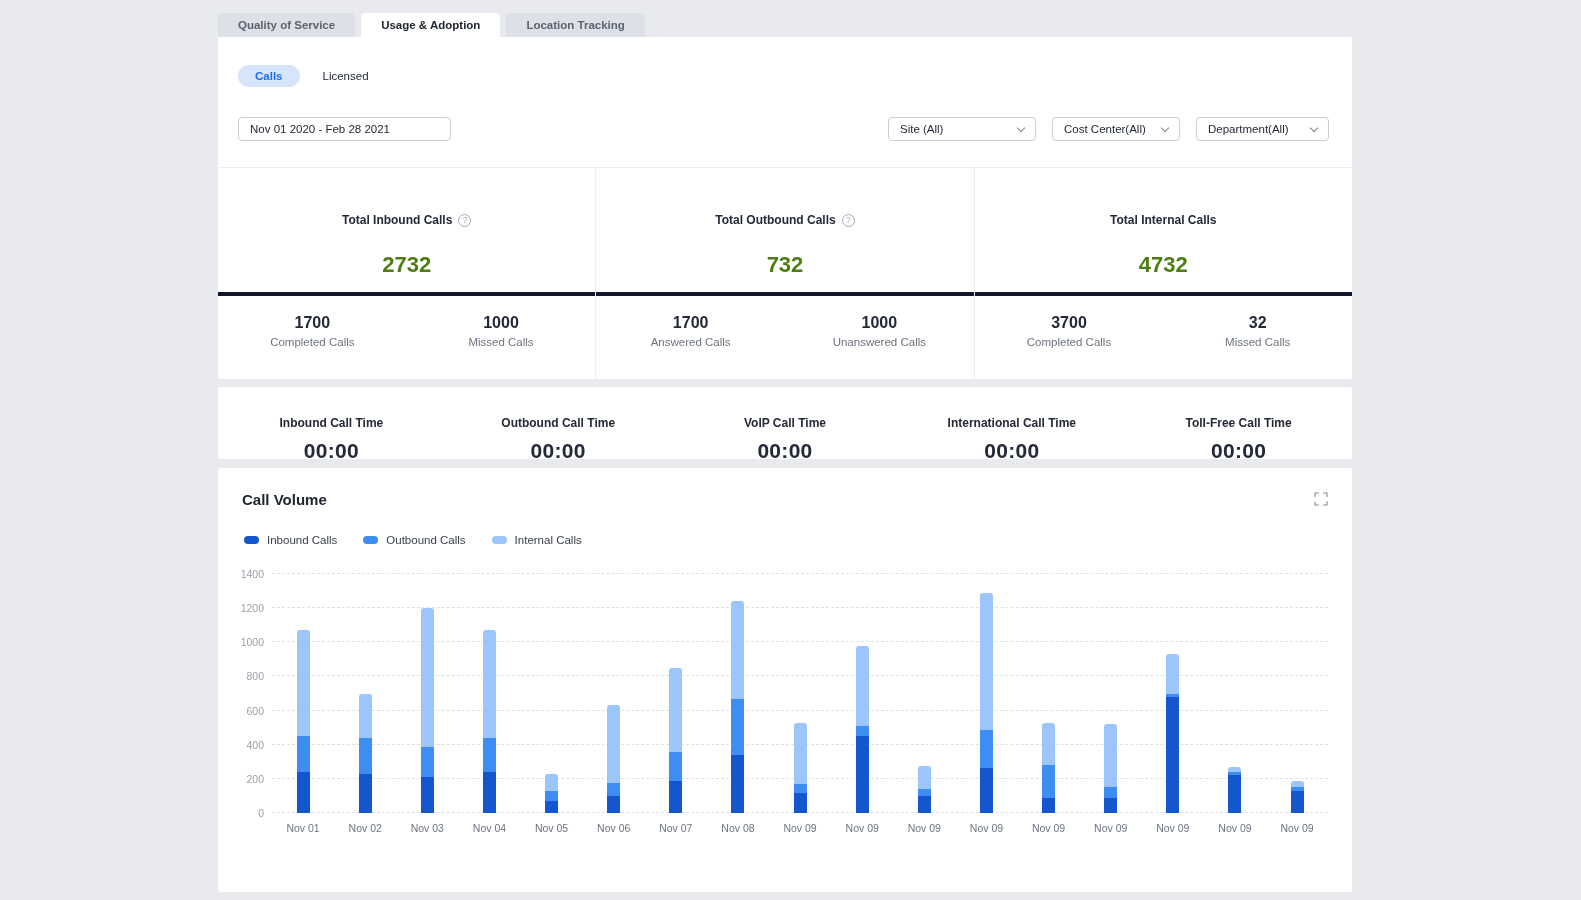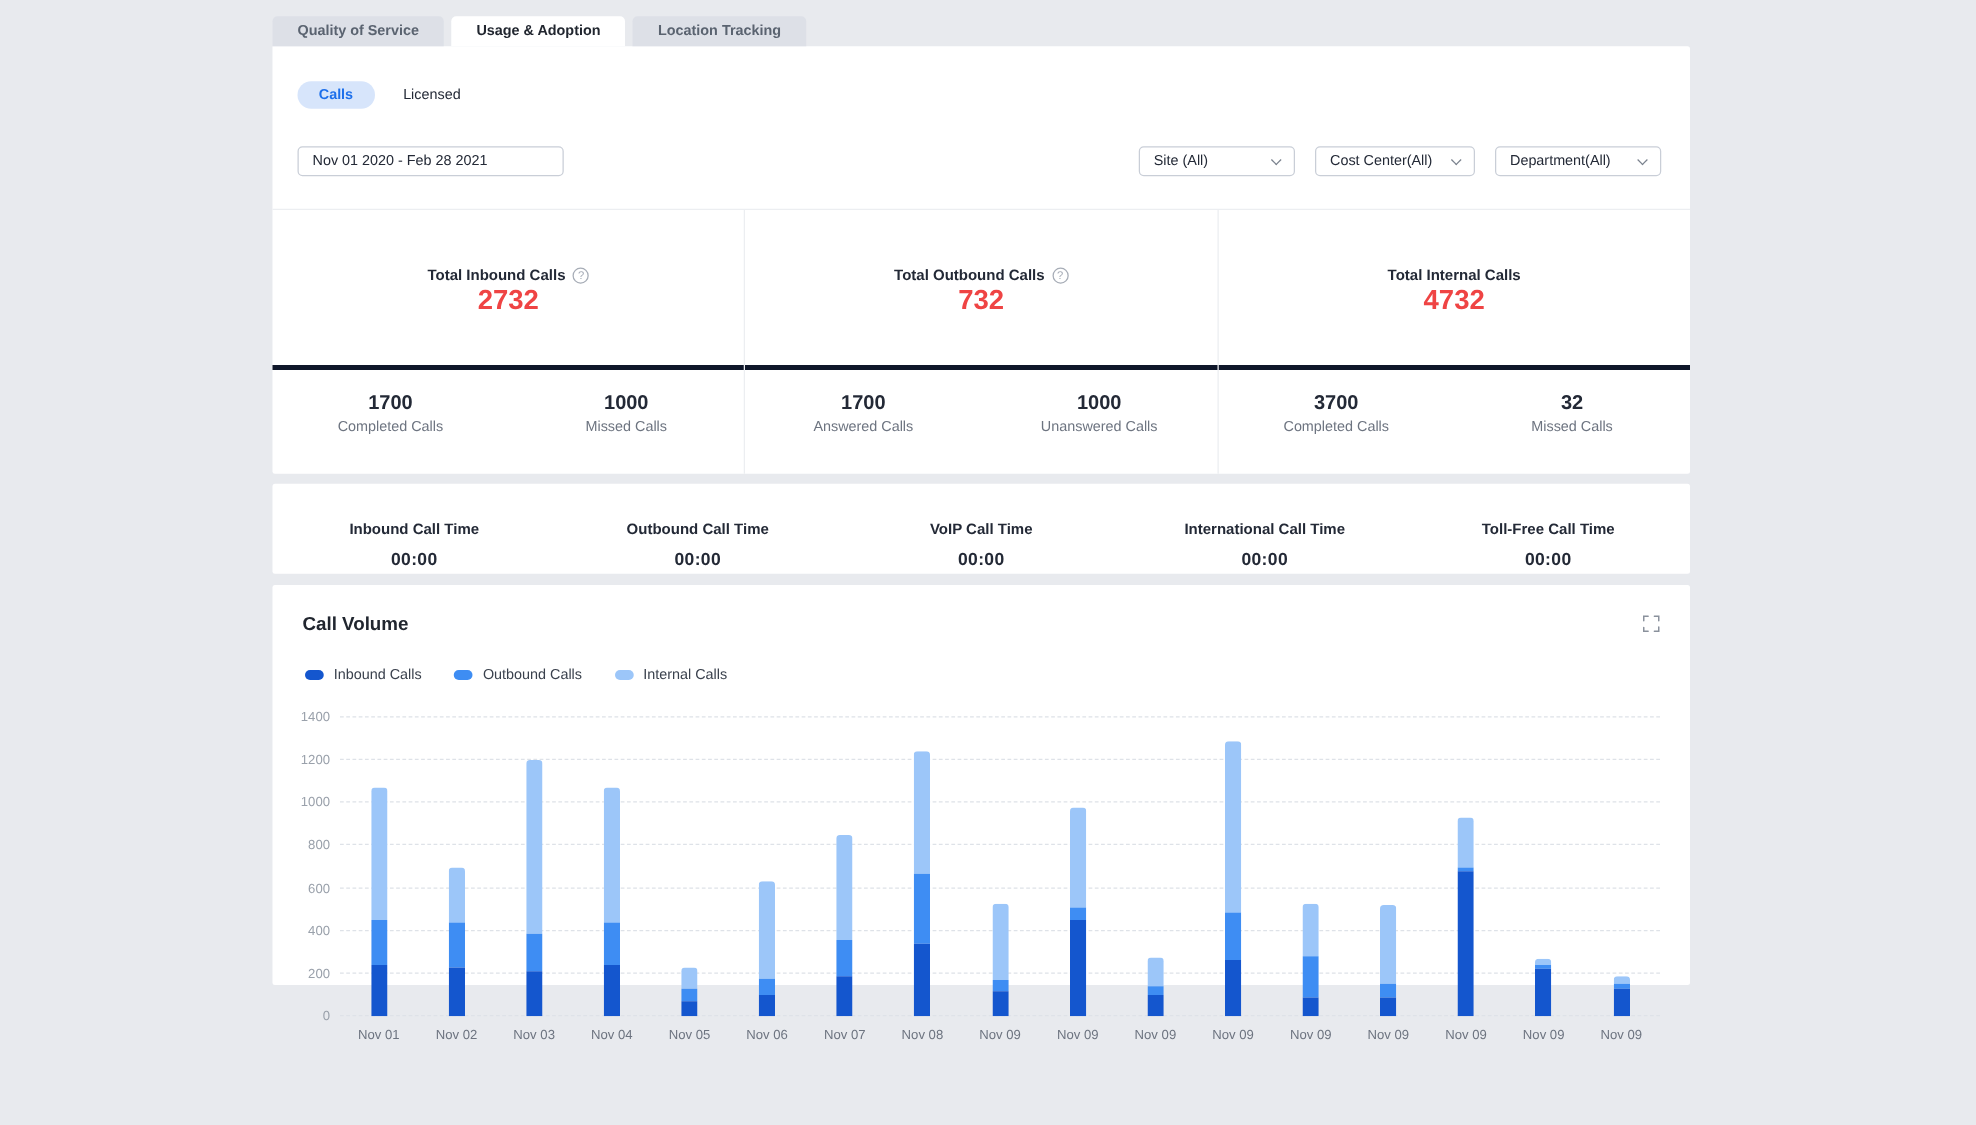--- a/index.html
+++ b/index.html
@@ -36,51 +36,51 @@
     width: 213px; height: 24px; border: 1px solid #C9CED7; border-radius: 4px;
     font-size: 11.5px; color: #232936; padding: 0 0 0 11px; background: #fff;
     font-family: "Liberation Sans", sans-serif; outline: none;
   }
   .selects { display: flex; gap: 16px; }
   .select {
     height: 24px; border: 1px solid #C9CED7; border-radius: 4px;
     display: flex; align-items: center; justify-content: space-between;
     padding: 0 11px; font-size: 11.5px; color: #232936; cursor: pointer; background: #fff;
   }
-  .select.site { width: 125px; }
+  .select.site { width: 148px; }
   .select.cost { width: 128px; }
   .select.dept { width: 133px; }
   .chevron { width: 6px; height: 6px; border-right: 1.5px solid #7A828E; border-bottom: 1.5px solid #7A828E; transform: rotate(45deg); margin-top: -3px; }
 
   
   .stats { display: flex; border-top: 1px solid #ECEEF1; margin-top: 26px; }
   .stat-col { flex: 1; border-right: 1px solid #ECEEF1; }
   .stat-col:last-child { border-right: none; }
   .stat-top { height: 128px; padding-top: 45px; text-align: center; border-bottom: 4px solid #0f172a; }
   .stat-title-row { display: flex; justify-content: center; align-items: center; gap: 6px; }
   .stat-title { font-size: 12px; font-weight: 700; color: #232936; }
   .info-icon {
     width: 13px; height: 13px; border: 1px solid #A6ACB6; border-radius: 50%;
     color: #A6ACB6; font-size: 9px; line-height: 11px;
     display: inline-flex; align-items: center; justify-content: center; cursor: pointer;
   }
-  .stat-value { margin-top: 0; font-size: 22px; font-weight: 700; color: #ef4444; }
+  .stat-value { margin-top: 25px; font-size: 22px; font-weight: 700; color: #4d7c0f; }
   .stat-sub { display: flex; height: 83px; }
   .sub-block { flex: 1; text-align: center; padding-top: 18px; }
   .sub-value { font-size: 16px; font-weight: 700; color: #232936; }
   .sub-label { margin-top: 4px; font-size: 11.5px; color: #6D7480; }
 
   
   .time-panel { margin-top: 8px; display: flex; height: 72px; }
   .time-col { flex: 1; text-align: center; padding-top: 29px; }
   .time-title { font-size: 12px; font-weight: 700; color: #232936; }
-  .time-value { margin-top: 9px; font-size: 14px; font-weight: 700; color: #232936; letter-spacing: 0.3px; }
-
-  
-  .chart-panel { margin-top: 9px; height: 320px; padding: 22px 24px 8px; position: relative; }
+  .time-value { margin-top: 9px; font-size: 21px; font-weight: 700; color: #232936; letter-spacing: 0.3px; }
+
+  
+  .chart-panel { margin-top: 9px; height: 424px; padding: 22px 24px 8px; position: relative; }
   .chart-header { display: flex; justify-content: space-between; align-items: center; height: 18px; }
   .chart-title { font-size: 15px; font-weight: 700; color: #21262F; }
   .expand-btn { cursor: pointer; display: inline-flex; }
   .legend { display: flex; gap: 26px; margin: 26px 0 0 2px; height: 12px; }
   .legend-item { display: flex; align-items: center; gap: 8px; cursor: pointer; }
   .legend-chip { width: 15px; height: 8px; border-radius: 4px; }
   .legend-label { font-size: 11.5px; color: #3A414D; }
 
   .chart-area { display: flex; margin-top: 28px; }
   .yaxis { width: 30px; position: relative; height: 239px; flex: none; }

